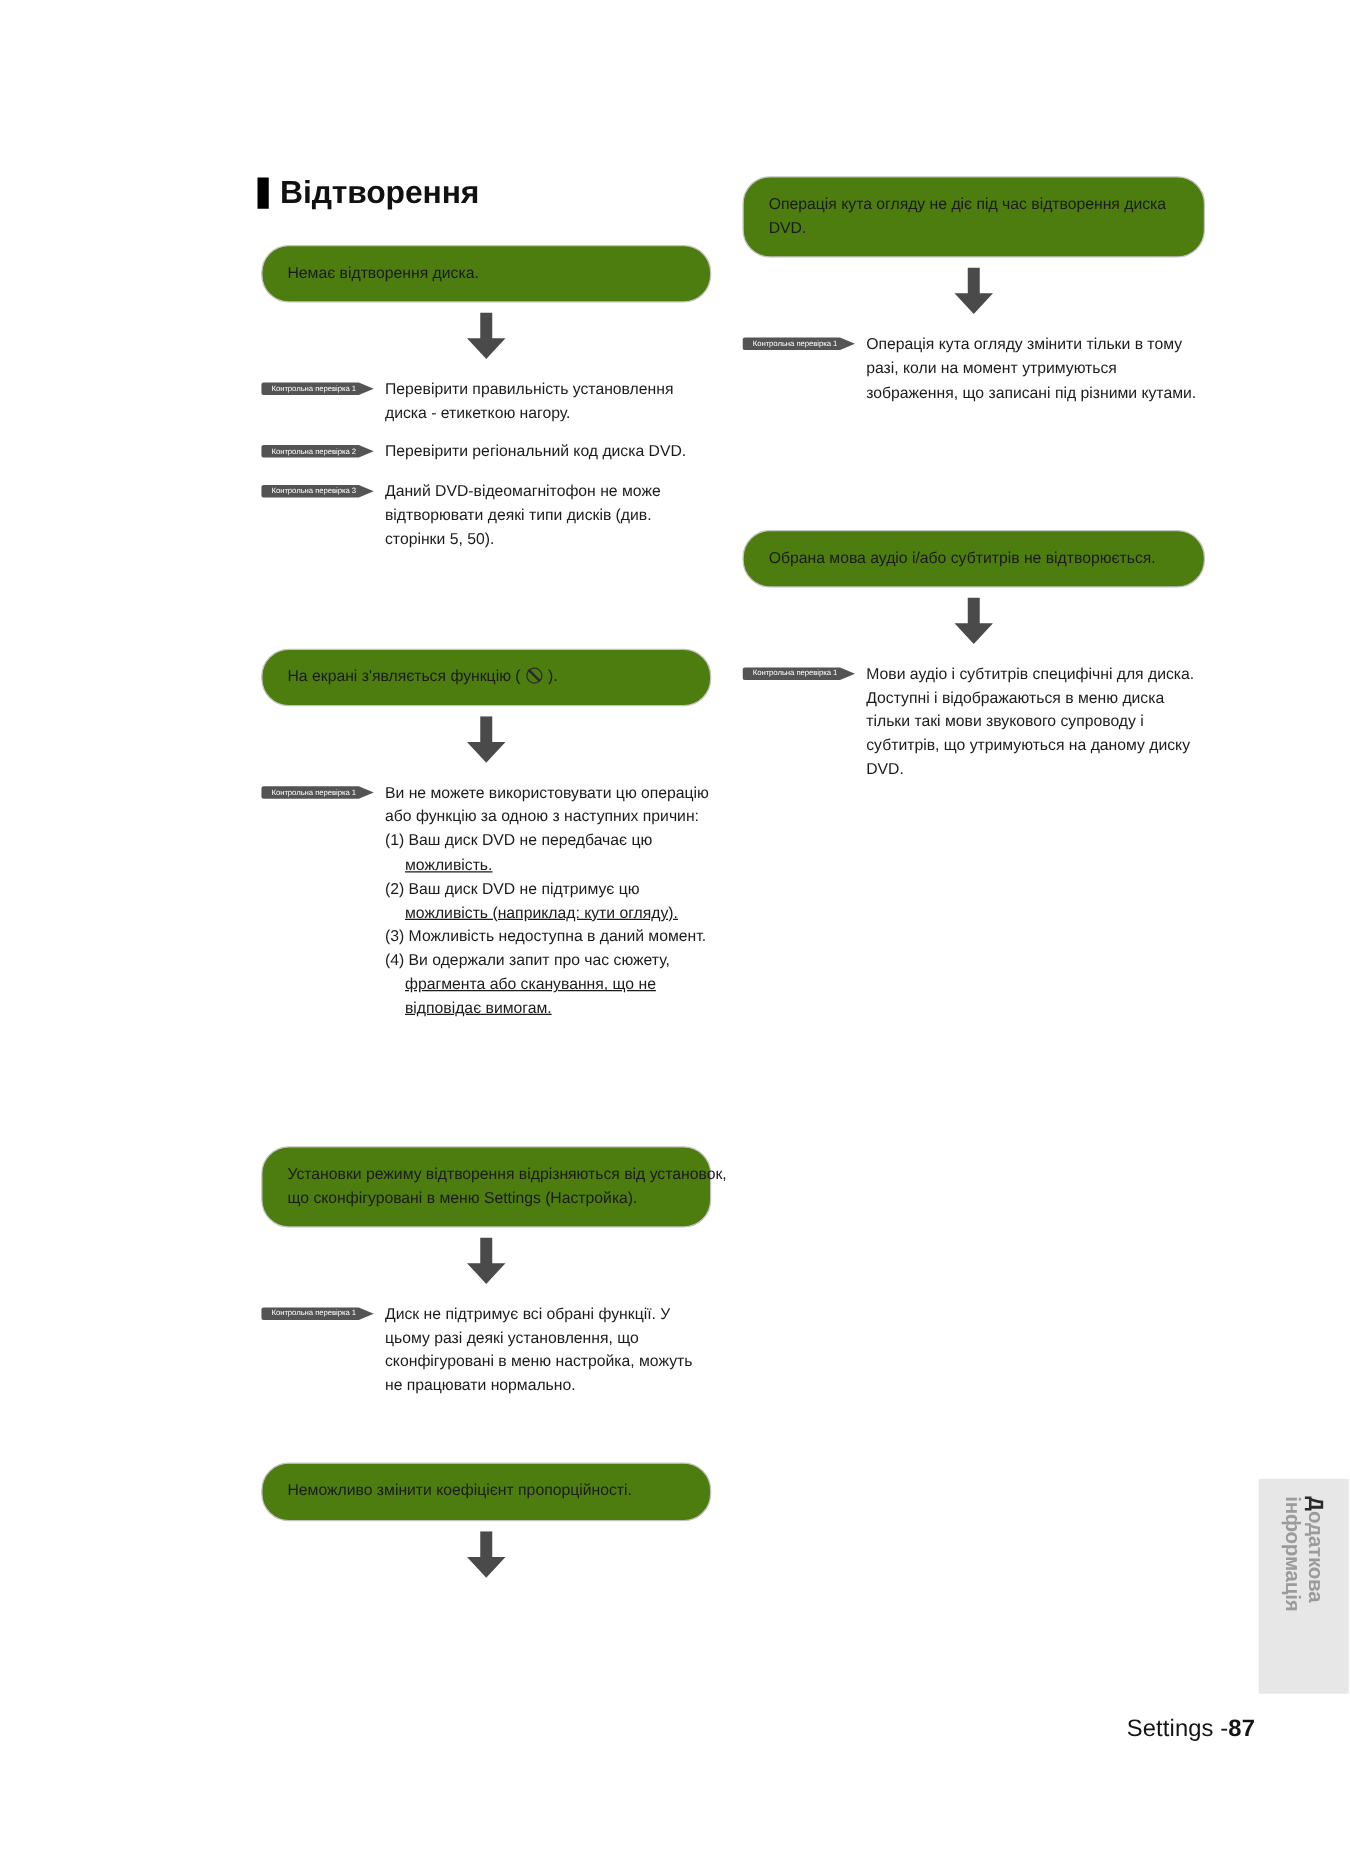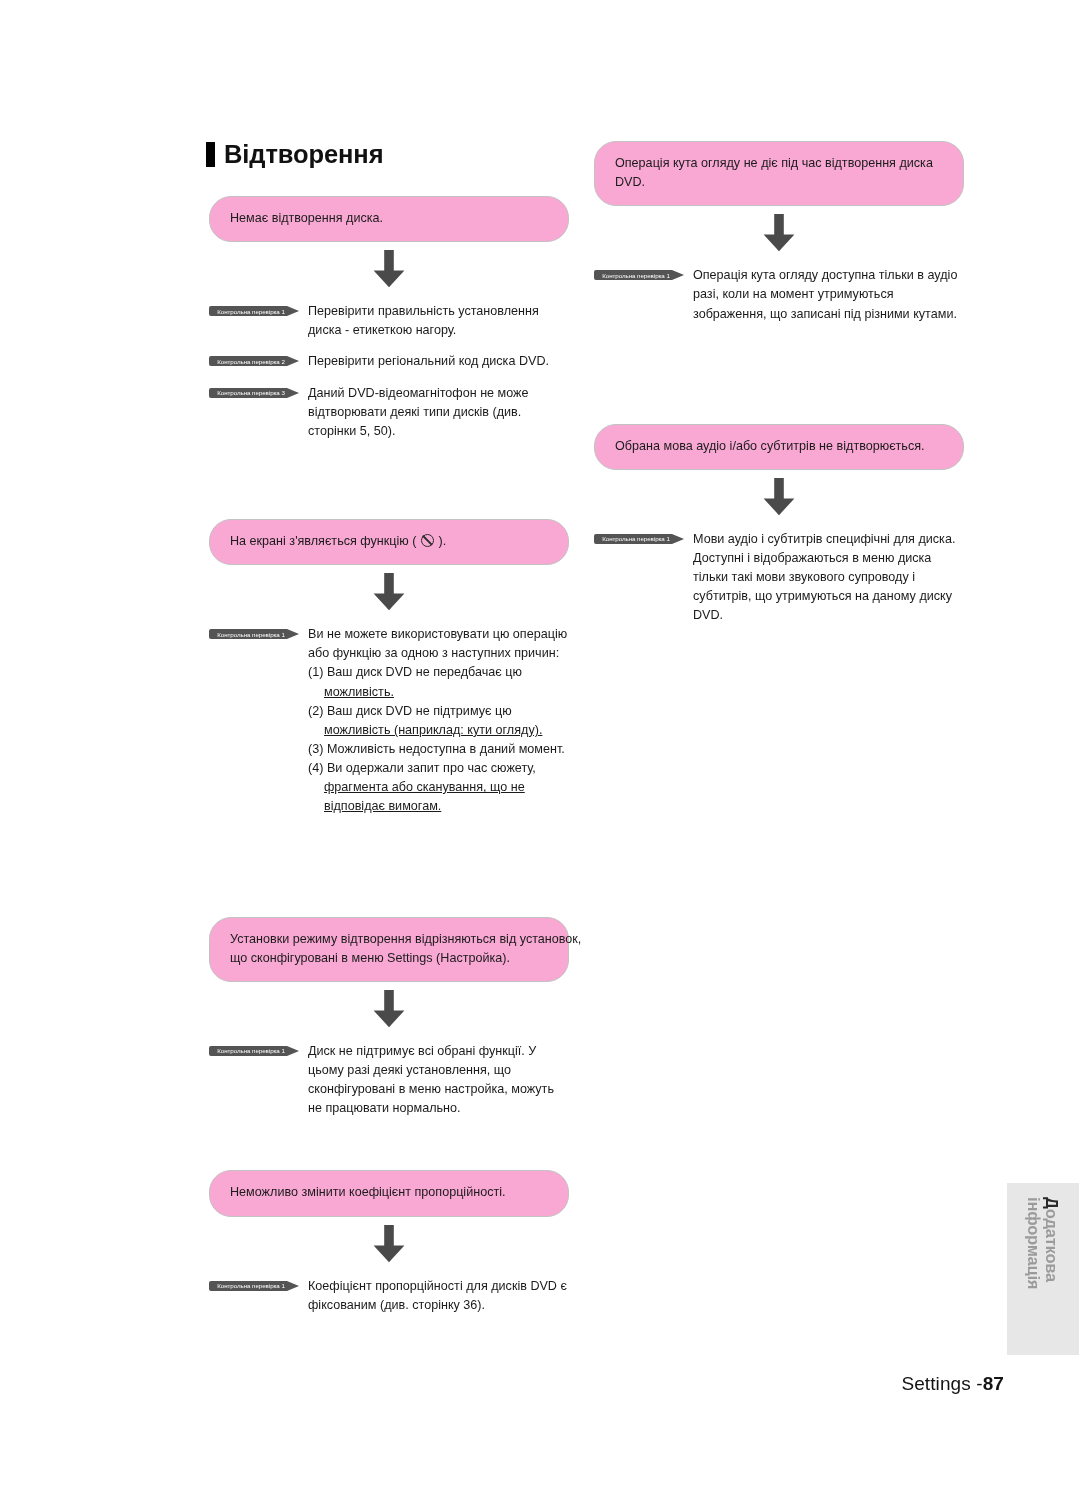--- a/index.html
+++ b/index.html
@@ -56,21 +56,21 @@
   }
   .col-right {
     position: absolute;
     left: 550px;
     top: 141px;
     width: 370px;
   }
 
   
   .callout {
-    background: #f9a8d4;
+    background: #4d7c0f;
     border: 1px solid #c2c2c2;
     border-radius: 22px;
     padding: 12px 20px 13px 20px;
     font-size: 12.6px;
     line-height: 1.52;
     color: #1b1b1b;
   }
   .callout .ln { display: block; white-space: nowrap; }
 
   
@@ -323,32 +323,20 @@
         <div class="callout">
           <span class="ln">Неможливо змінити коефіцієнт пропорційності.</span>
         </div>
         <div style="height: 8px;"></div>
         <div class="arrow-wrap">
           <svg width="34" height="38" viewBox="0 0 34 38">
             <path d="M12.2 0 H21.8 V20.5 H32.4 L17 37.2 L1.6 20.5 H12.2 Z" fill="#4a4a4a"></path>
           </svg>
         </div>
         <div style="height: 14px;"></div>
-        <div class="check-row">
-          <div class="badge">
-            <svg width="92" height="14" viewBox="0 0 92 14">
-              <path d="M2,2 H78 L90,7 L78,12 H2 Q0,12 0,10 V4 Q0,2 2,2 Z" fill="#545454"></path>
-            </svg>
-            <span class="badge-label">Контрольна перевірка 1</span>
-          </div>
-          <div class="check-text">
-            <span class="num-ln">Коефіцієнт пропорційності для дисків DVD є</span>
-            <span class="num-ln">фіксованим (див. сторінку 36).</span>
-          </div>
-        </div>
       </div>
     </div>
 
   <div class="col-right" id="right-col">
       <div>
         <div class="callout">
           <span class="ln">Операція кута огляду не діє під час відтворення диска</span>
           <span class="ln">DVD.</span>
         </div>
         <div style="height: 8px;"></div>
@@ -359,21 +347,21 @@
         </div>
         <div style="height: 14px;"></div>
         <div class="check-row">
           <div class="badge">
             <svg width="92" height="14" viewBox="0 0 92 14">
               <path d="M2,2 H78 L90,7 L78,12 H2 Q0,12 0,10 V4 Q0,2 2,2 Z" fill="#545454"></path>
             </svg>
             <span class="badge-label">Контрольна перевірка 1</span>
           </div>
           <div class="check-text">
-            <span class="num-ln">Операція кута огляду доступна тільки в аудіо</span>
+            <span class="num-ln">Операція кута огляду змінити тільки в тому</span>
             <span class="num-ln">разі, коли на момент утримуються</span>
             <span class="num-ln">зображення, що записані під різними кутами.</span>
           </div>
         </div>
       </div>
       <div style="height: 100px;"></div>
       <div>
         <div class="callout">
           <span class="ln">Обрана мова аудіо і/або субтитрів не відтворюється.</span>
         </div>

